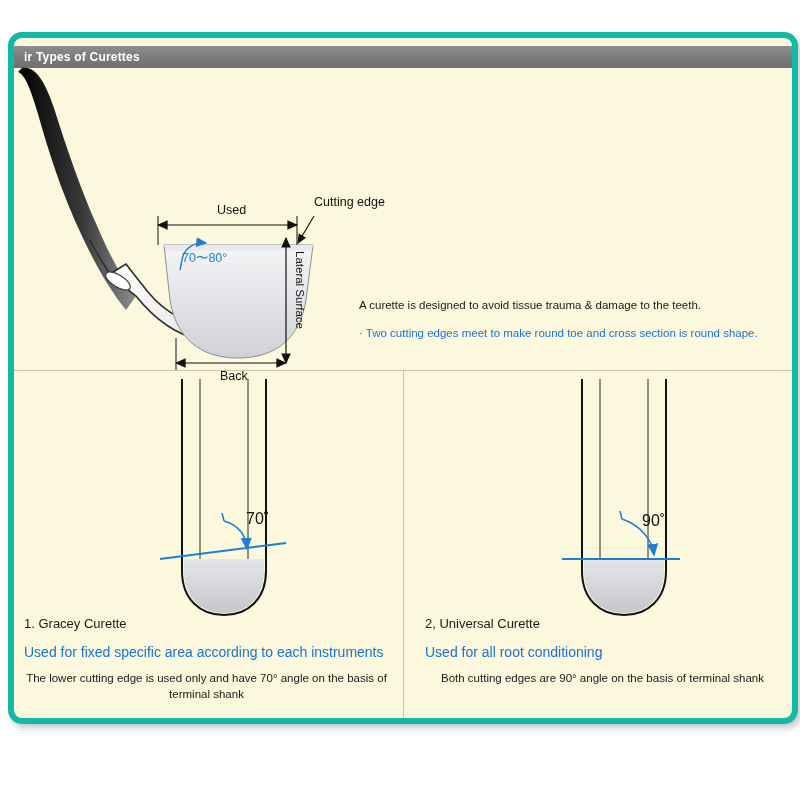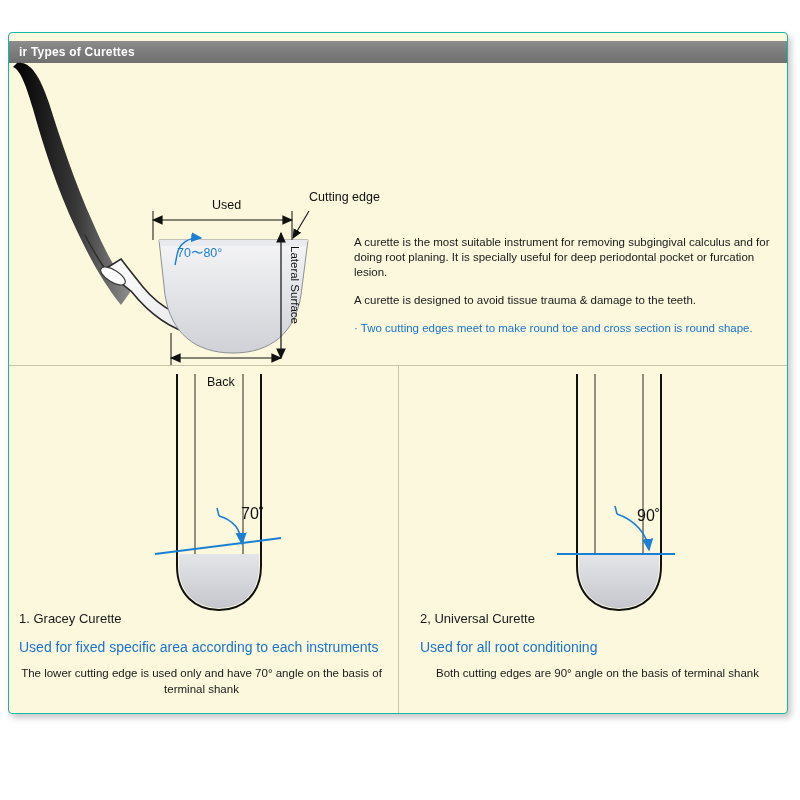--- a/index.html
+++ b/index.html
@@ -16,22 +16,22 @@
   }
 
   
   .card {
     position: absolute;
     left: 8px;
     top: 32px;
     width: 778px;
     height: 680px;
     background: #fbf8dd;
-    border-radius: 4px;
-    border: 1px solid #14b8a6;
+    border-radius: 14px;
+    border: 6px solid #14b8a6;
     box-shadow: 3px 4px 6px rgba(0,0,0,0.22);
     overflow: hidden;
   }
 
   
   .titlebar {
     position: absolute;
     left: 0;
     top: 8px;
     width: 100%;
@@ -200,23 +200,22 @@
     <g>
       <path d="M168,222 C170,210 180,204 192,205" fill="none" stroke="#1b7fd4" stroke-width="1.4" marker-end="url(#arrBlue)"></path>
       <line x1="168" y1="222" x2="166" y2="232" stroke="#1b7fd4" stroke-width="1.4"></line>
     </g>
   </svg>
 
   <div class="label" style="left:203px; top:165px;">Used</div>
   <div class="label" style="left:300px; top:157px;">Cutting edge</div>
   <div class="label-blue" style="left:168px; top:212px;">70〜80°</div>
   <div class="vlabel" style="left:292px; top:213px;">Lateral Surface</div>
-  <div class="label" style="left:198px; top:331px;margin-top:11px;">Back</div>
-
-  <div class="para" style="left:345px; top:202px; width:420px;">A curette is the most suitable instrument for removing subgingival calculus and for doing root planing. It is specially useful for deep periodontal pocket or furcation lesion.</div>
+  <div class="label" style="left:206px; top:331px;">Back</div>
+
   <div class="para" style="left:345px; top:260px; width:420px;">A curette is designed to avoid tissue trauma &amp; damage to the teeth.</div>
   <div class="bullet" style="left:345px; top:288px; width:430px;">· Two cutting edges meet to make round toe and cross section is round shape.</div>
 
   <svg width="389" height="347" viewBox="0 0 389 347" style="left:0; top:333px;">
     <defs>
       <linearGradient id="toeGradL" x1="0" y1="0" x2="0" y2="1">
         <stop offset="0%" stop-color="#e4e5e9"></stop>
         <stop offset="100%" stop-color="#c5c7cd"></stop>
       </linearGradient>
       <marker id="arrBlue2" markerWidth="8" markerHeight="8" refX="7" refY="3.5" orient="auto">

